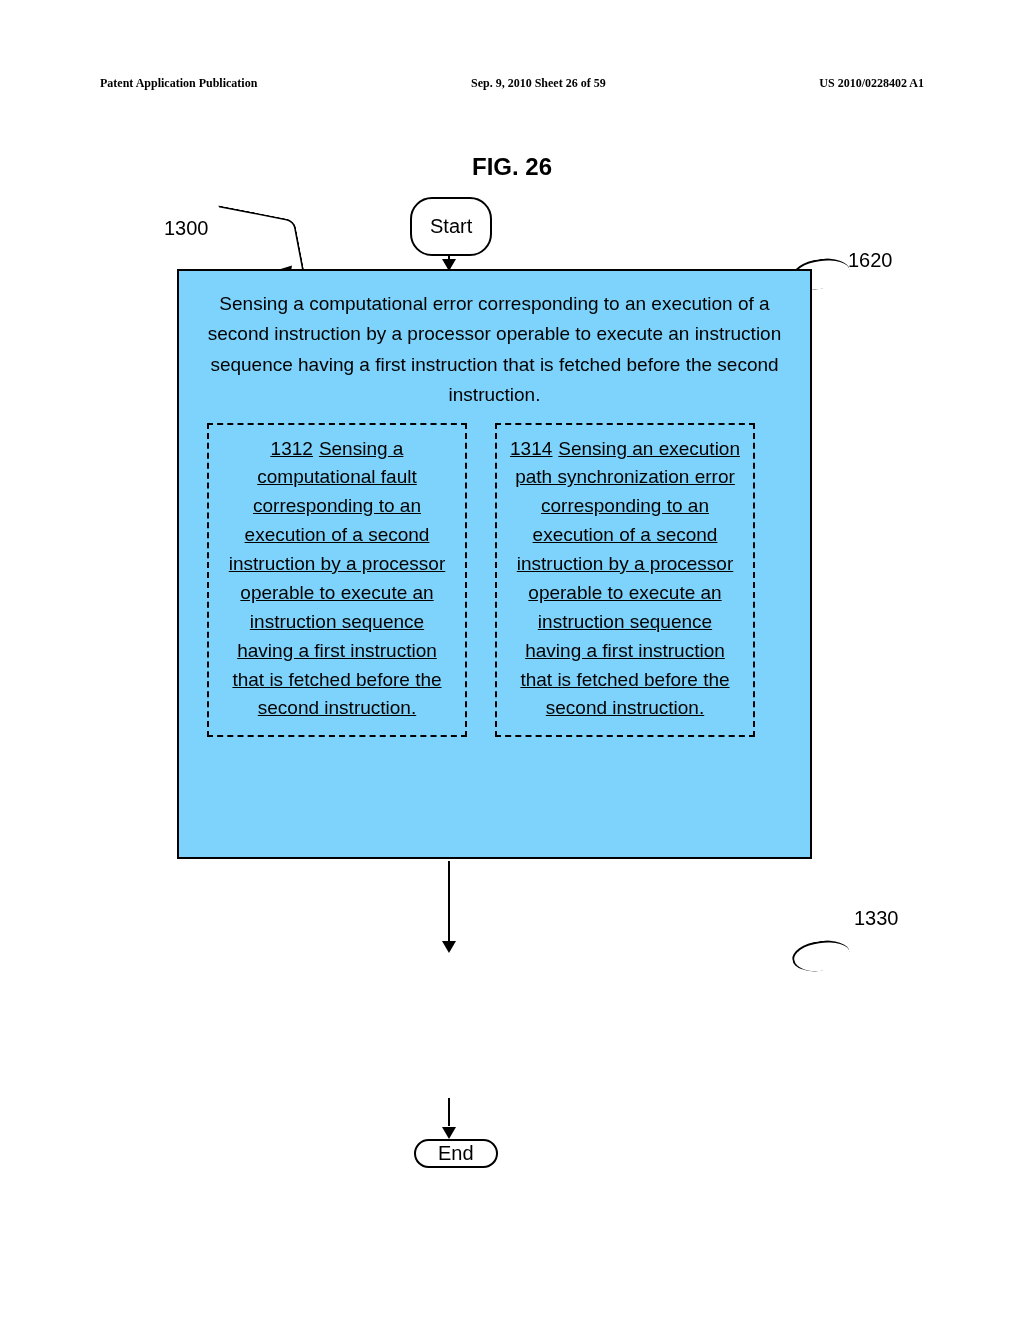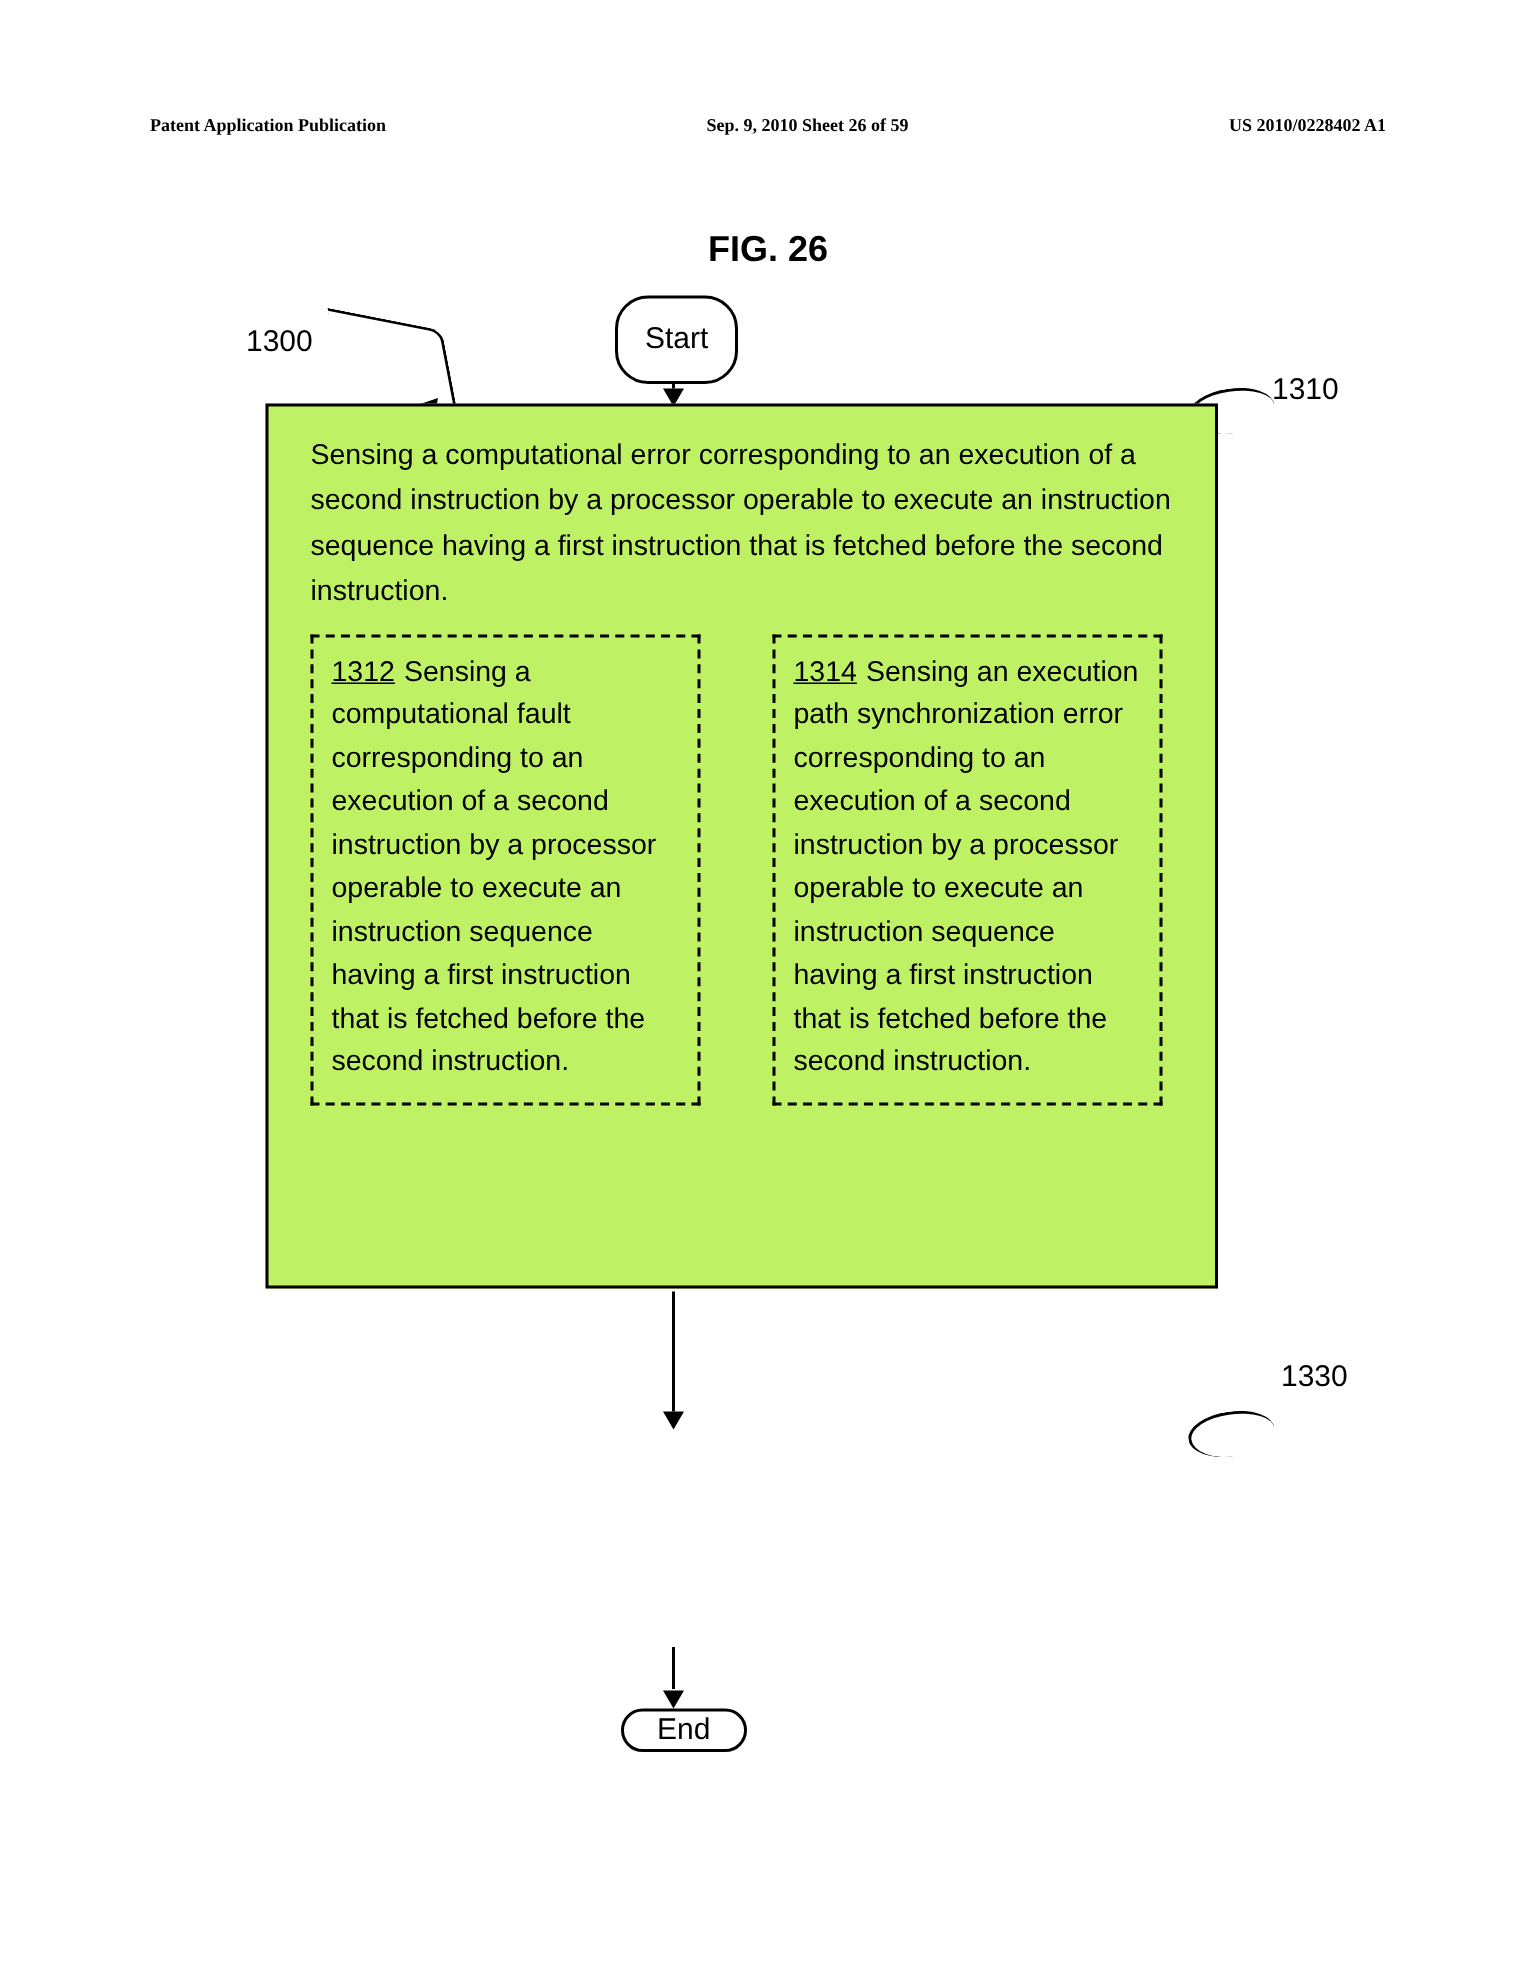--- a/index.html
+++ b/index.html
@@ -47,25 +47,26 @@
     border-radius: 22px;
     padding: 16px 18px;
     background: #fff;
     z-index: 5;
   }
   .startcap { left: 278px; top: 16px; }
   .endcap   { left: 282px; top: 958px; padding: 1px 22px; }
   .box {
     position: absolute;
     border: 2px solid #000;
-    background: #bef264;
+    background: #7dd3fc;
     font-family: Arial, Helvetica, sans-serif;
     font-size: 19px;
     line-height: 1.6;
     box-sizing: border-box;
+    text-align: center;
   }
   .box1310 {
     left: 45px; top: 88px;
     width: 635px; height: 590px;
     padding: 18px 28px 14px 28px;
   }
   .box1330 {
     left: 45px; top: 770px;
     width: 635px; height: 145px;
     padding: 18px 28px 14px 28px;
@@ -82,22 +83,23 @@
     border-radius: 50%;
     width: 56px; height: 28px;
     transform: rotate(-8deg);
   }
   .curve1310 { left: 660px; top: 78px; }
   .curve1330 { left: 660px; top: 760px; }
 
   
   .subwrap {
     display: flex;
-    gap: 48px;
+    gap: 28px;
     margin-top: 12px;
+    text-decoration: underline;
   }
   .subbox {
     border: 2px dashed #000;
     width: 260px;
     padding: 10px 12px 12px 12px;
     font-size: 19px;
     line-height: 1.52;
     box-sizing: border-box;
   }
   .subbox .refnum { text-decoration: underline; margin-right: 6px; }
@@ -160,21 +162,21 @@
     <div class="num1300">1300</div>
     <div class="ptr1300line"></div>
     <div class="ptr1300head"></div>
 
     <div class="cap startcap">Start</div>
 
     <div class="vline arr1"></div>
     <div class="arrowhead-down ah1"></div>
 
     <div class="curve1310"></div>
-    <div class="num1310">1310</div>
+    <div class="num1310">1620</div>
 
     <div class="box box1310">
       <div>Sensing a computational error corresponding to an execution of a second instruction by a processor operable to execute an instruction sequence having a first instruction that is fetched before the second instruction.</div>
       <div class="subwrap">
         <div class="subbox">
           <span class="refnum">1312</span><span>Sensing a computational fault corresponding to an execution of a second instruction by a processor operable to execute an instruction sequence having a first instruction that is fetched before the second instruction.</span>
         </div>
         <div class="subbox">
           <span class="refnum">1314</span><span>Sensing an execution path synchronization error corresponding to an execution of a second instruction by a processor operable to execute an instruction sequence having a first instruction that is fetched before the second instruction.</span>
         </div>

